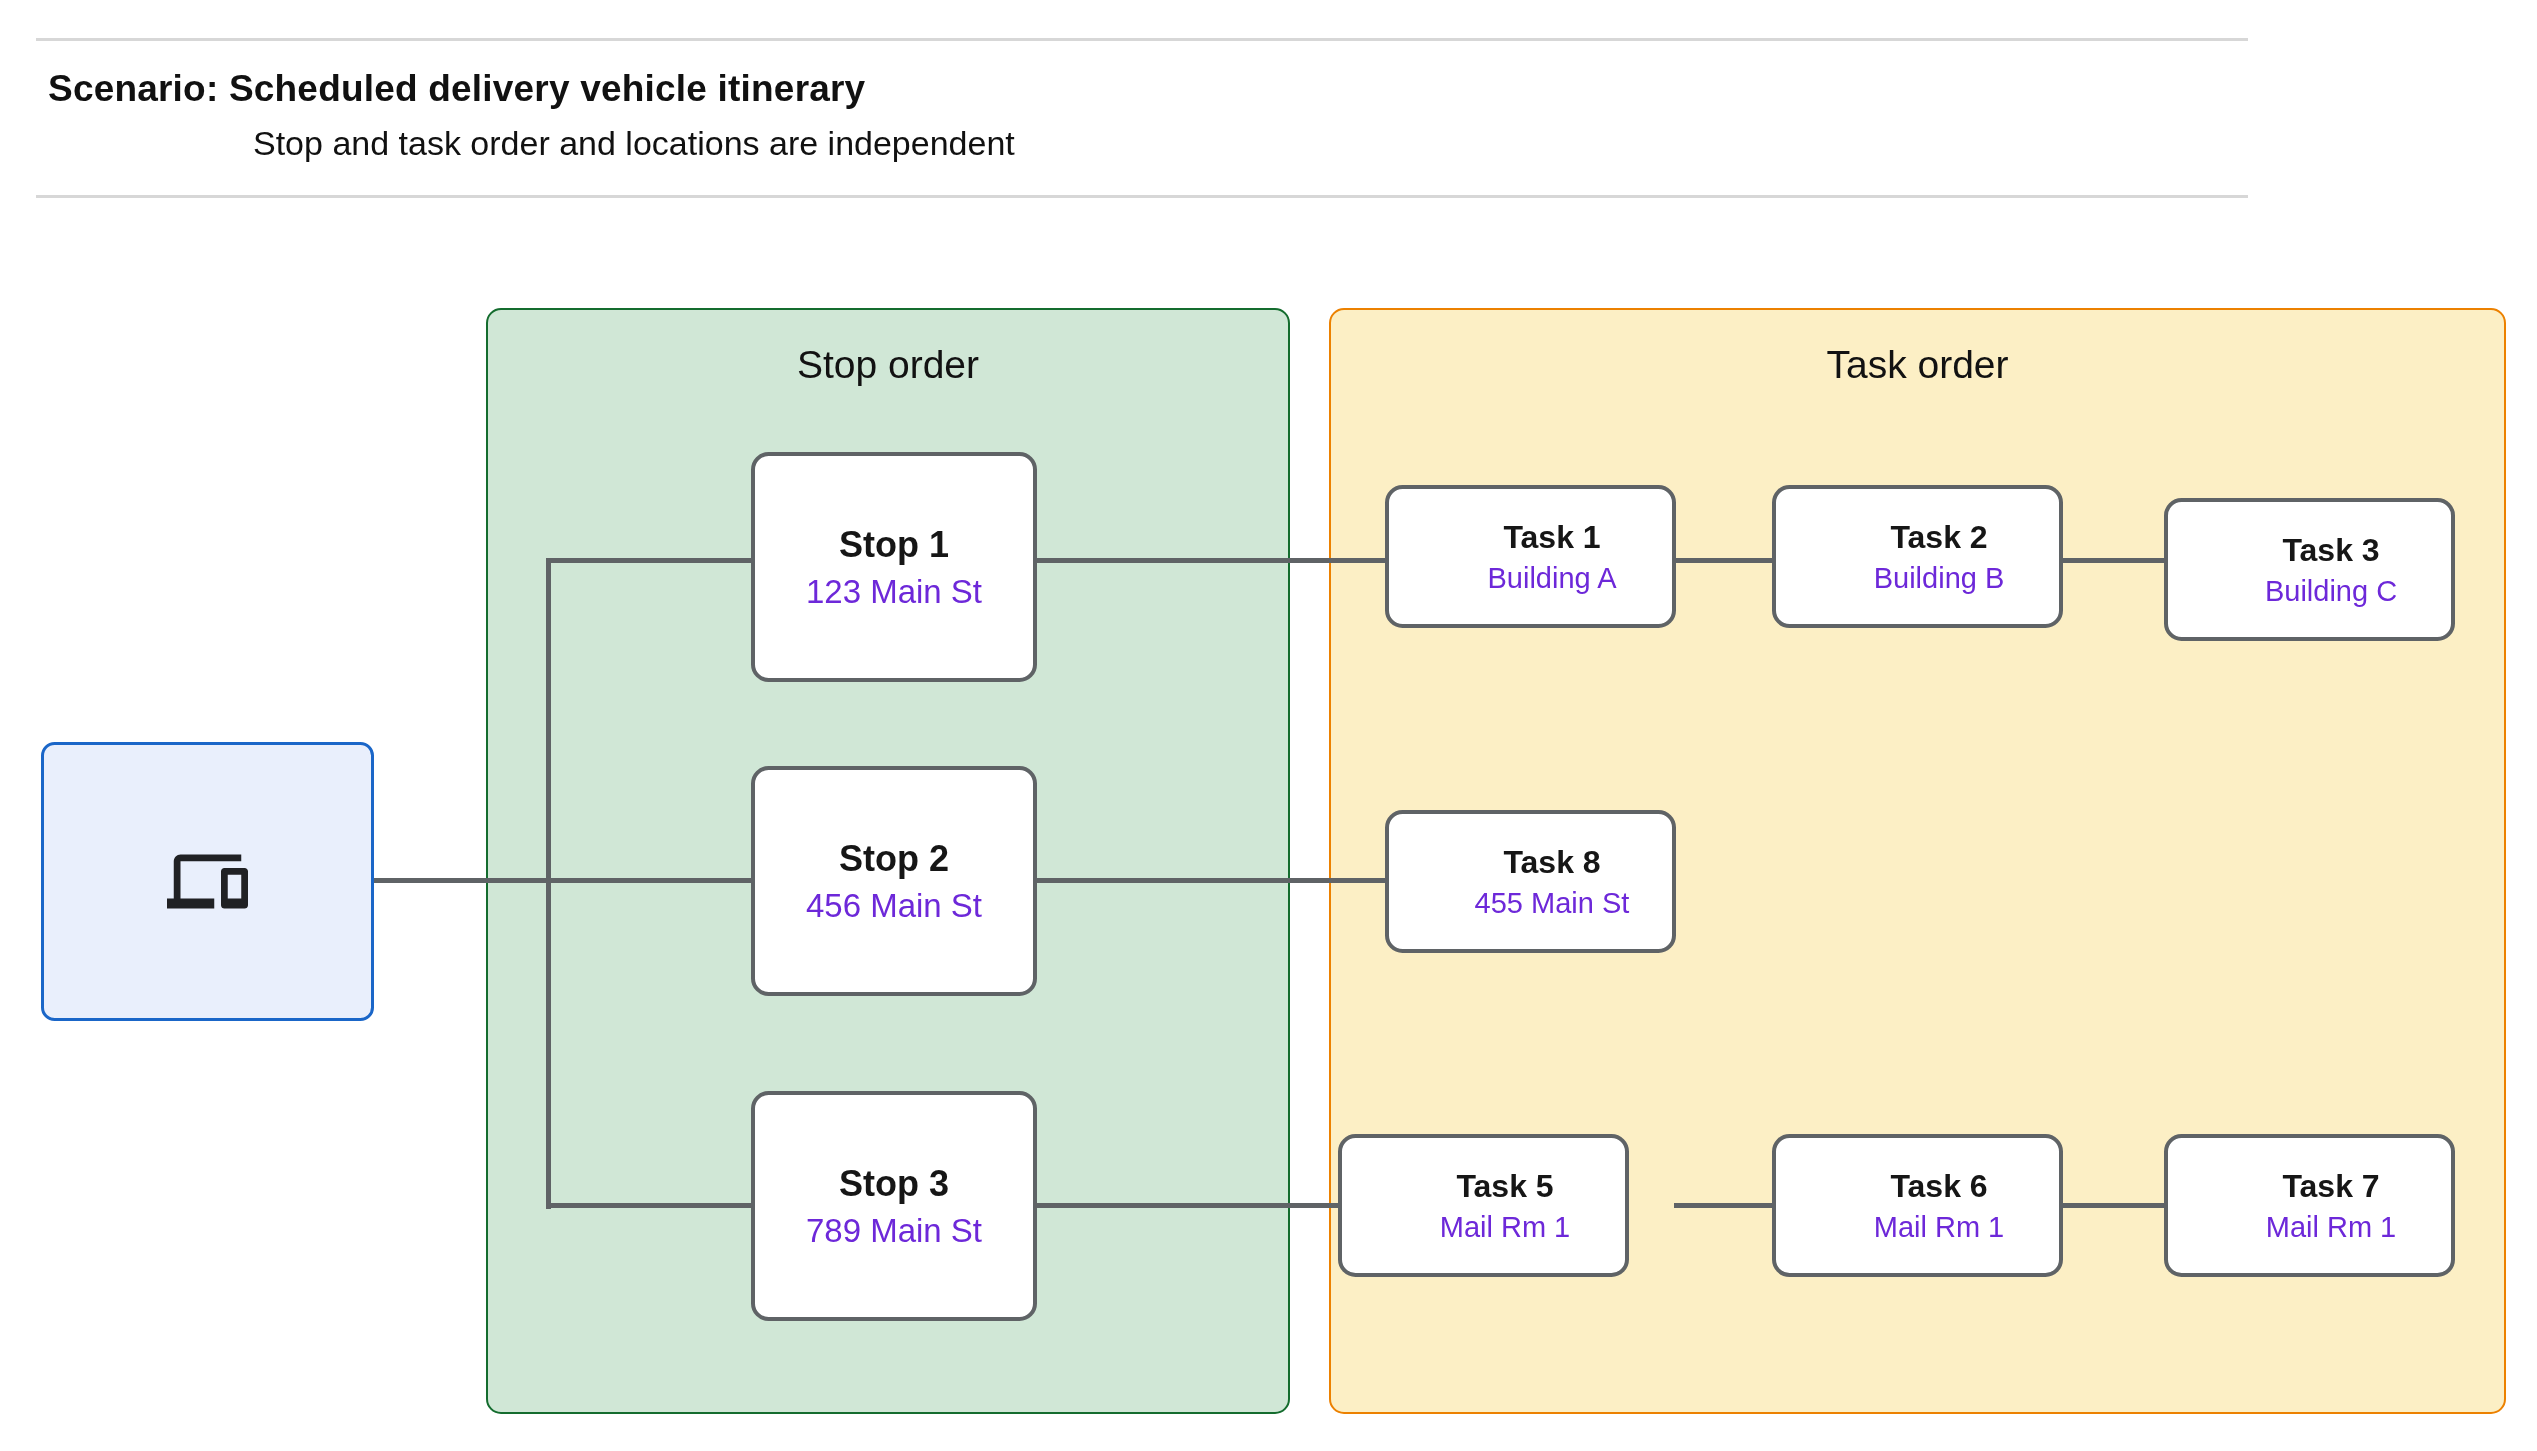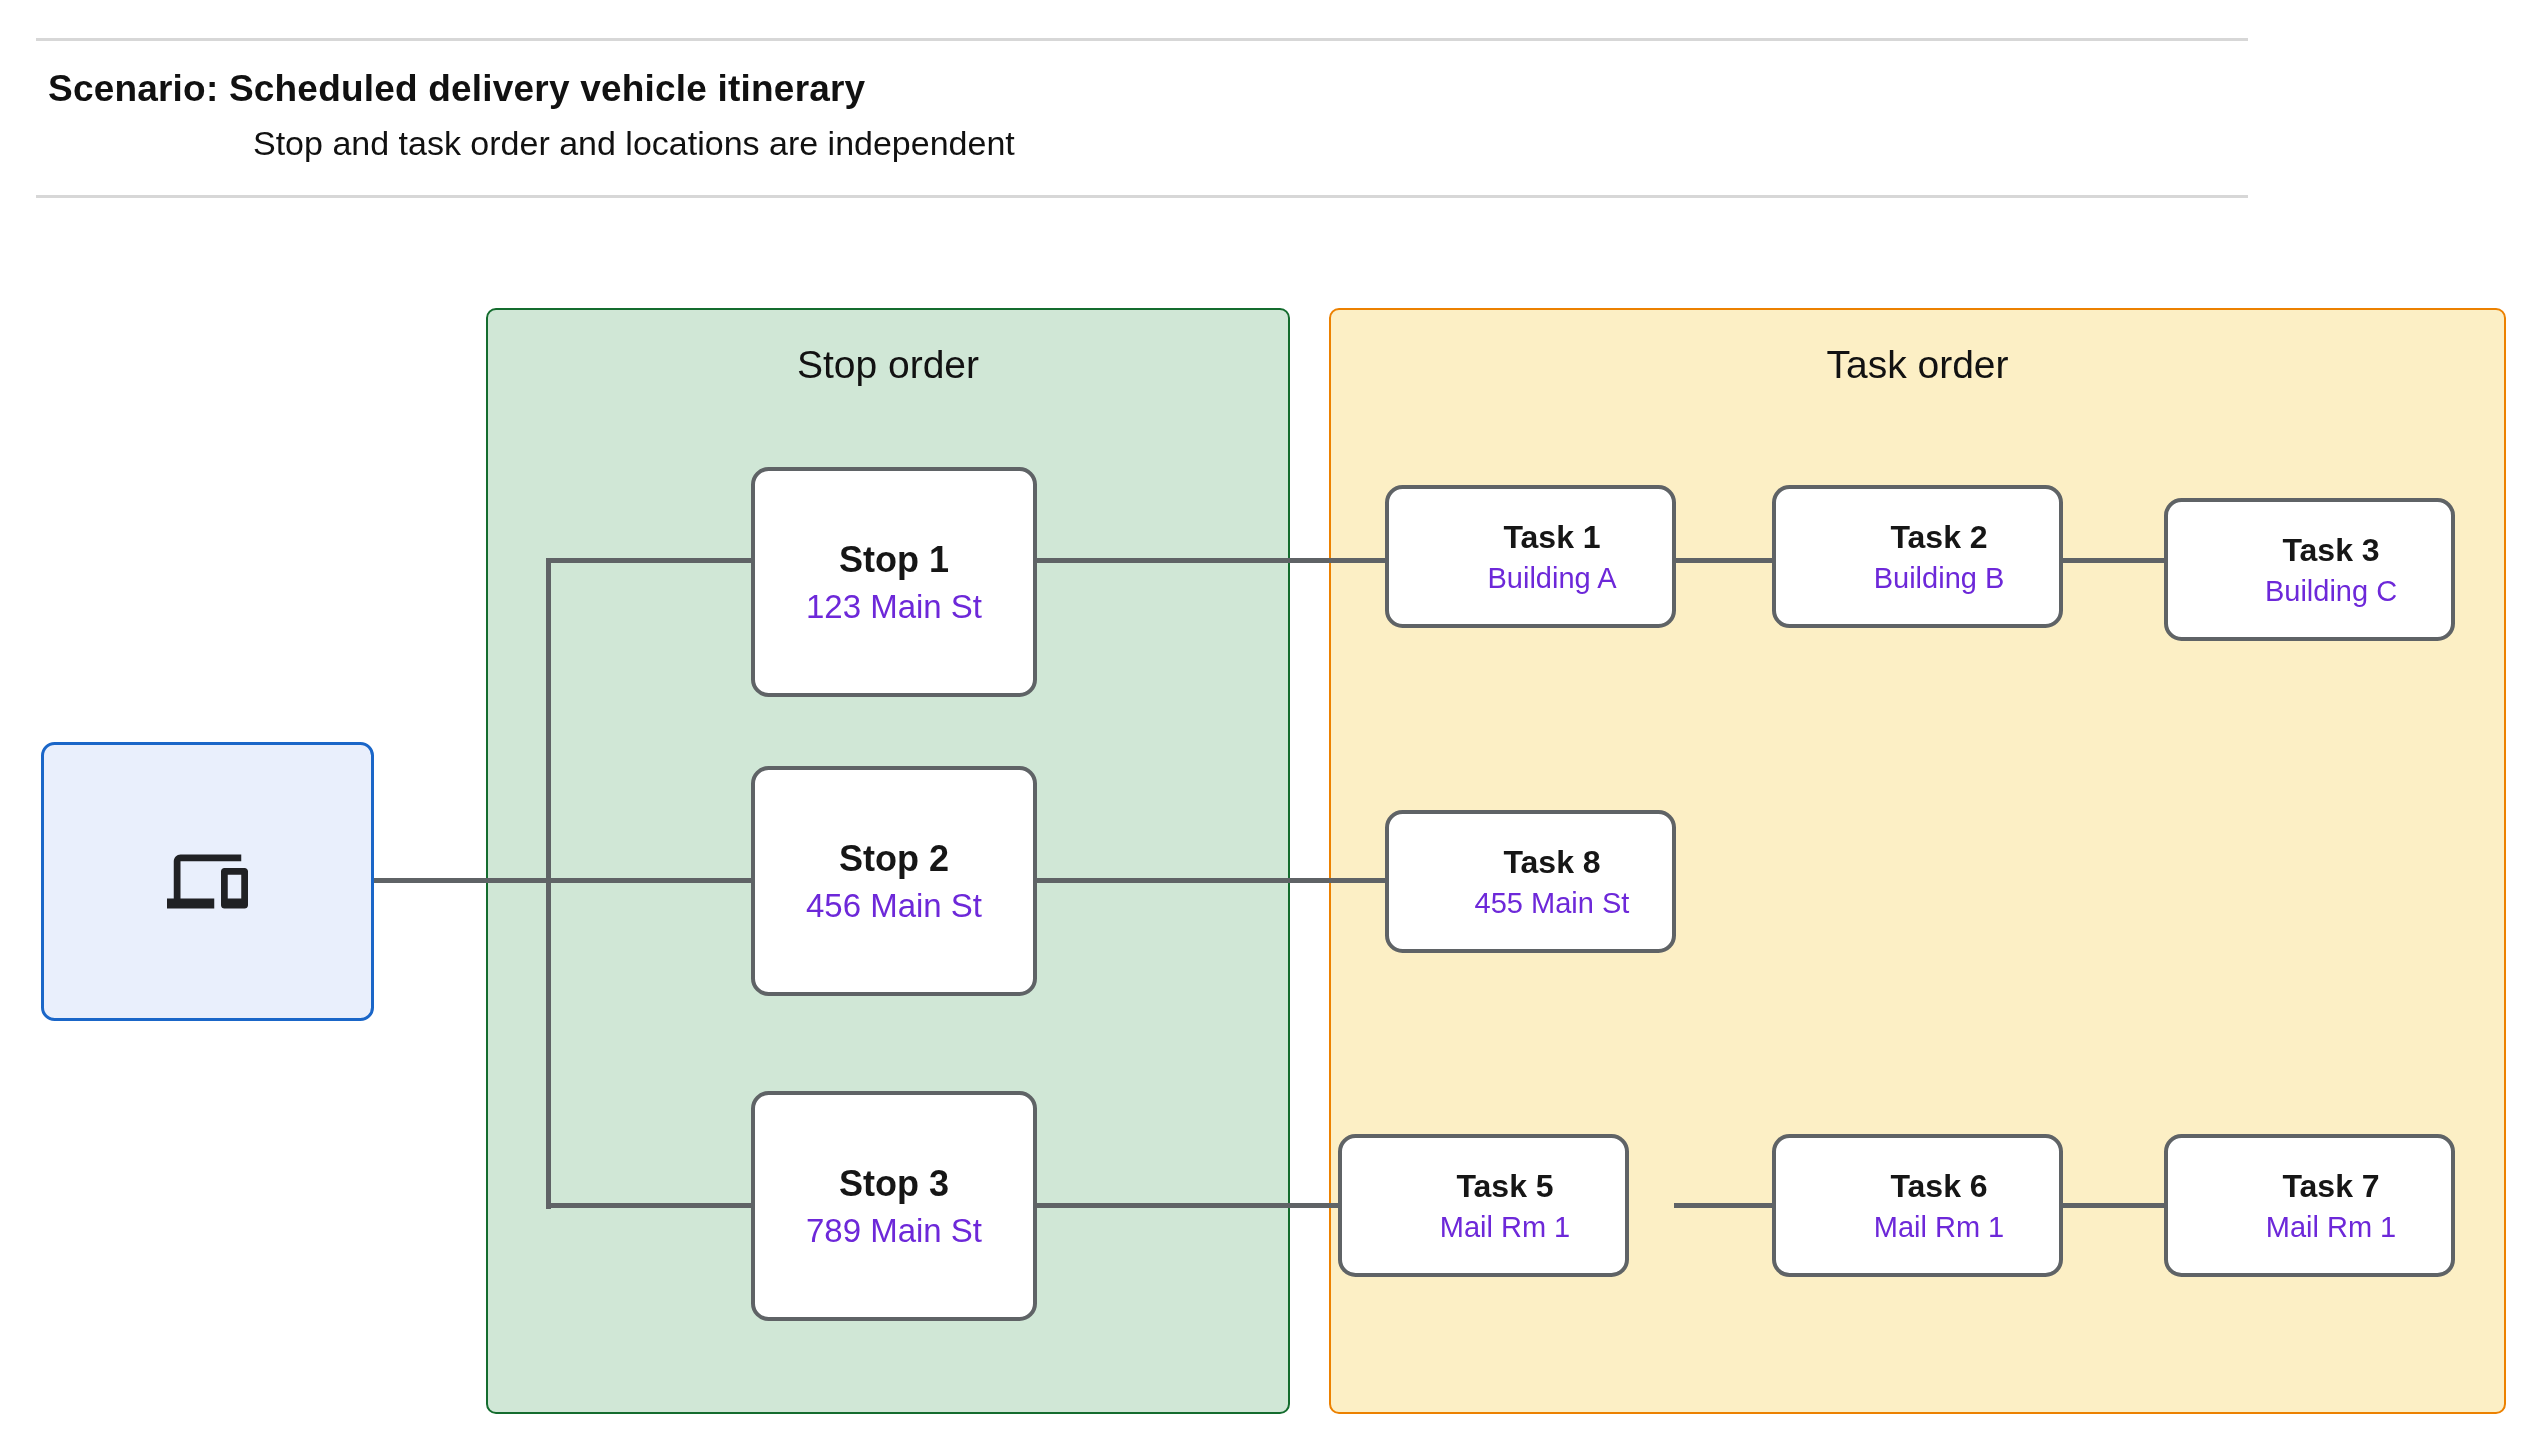--- a/index.html
+++ b/index.html
@@ -16,21 +16,21 @@
     font-family:"Liberation Sans","DejaVu Sans",sans-serif;color:var(--text,#111);
   }
   .rule{position:absolute;height:2.9px;background:var(--rule,#d7d7d7);}
   .title{
     position:absolute;left:48px;top:68px;font-size:37px;font-weight:700;
     letter-spacing:0.2px;white-space:nowrap;
   }
   .subtitle{
     position:absolute;left:253px;top:124px;font-size:34px;font-weight:400;white-space:nowrap;
   }
-  .panel{position:absolute;top:308px;height:1106px;border-radius:10px;border:2.9px solid;}
+  .panel{position:absolute;top:308px;height:1106px;border-radius:15px;border:2.9px solid;}
   .panel.stop{left:486px;width:804px;background:var(--stop-panel-fill,#d0e7d6);border-color:var(--stop-panel-border,#146c2e);}
   .panel.task{left:1329px;width:1177px;background:var(--task-panel-fill,#fcefc5);border-color:var(--task-panel-border,#ec8100);}
   .panel-label{
     position:absolute;top:33px;left:0;width:100%;text-align:center;
     font-size:39px;font-weight:500;color:#121212;
   }
   .connector{position:absolute;background:var(--connector,#5f6366);}
   .node{
     position:absolute;background:#ffffff;border:4.8px solid var(--node-border,#5f6366);
     border-radius:17.5px;display:flex;flex-direction:column;align-items:center;
@@ -84,21 +84,21 @@
 <div class="connector" style="left:2060px;top:1203px;width:109px;height:4.8px;"></div>
 
 <div class="source">
   <span class="icon">
     <svg viewBox="0 0 24 24" aria-hidden="true">
       <path d="M4 6h18V4H4c-1.1 0-2 .9-2 2v11H0v3h14v-3H4V6zm19 2h-6c-.55 0-1 .45-1 1v10c0 .55.45 1 1 1h6c.55 0 1-.45 1-1V9c0-.55-.45-1-1-1zm-1 9h-4v-7h4v7z"></path>
     </svg>
   </span>
 </div>
 
-<div class="node stop" style="top:467px;">
+<div class="node stop" style="top:452px;">
   <div class="node-title">Stop 1</div>
   <div class="node-sub">123 Main St</div>
 </div>
 <div class="node stop" style="top:766px;">
   <div class="node-title">Stop 2</div>
   <div class="node-sub">456 Main St</div>
 </div>
 <div class="node stop" style="top:1091px;">
   <div class="node-title">Stop 3</div>
   <div class="node-sub">789 Main St</div>

